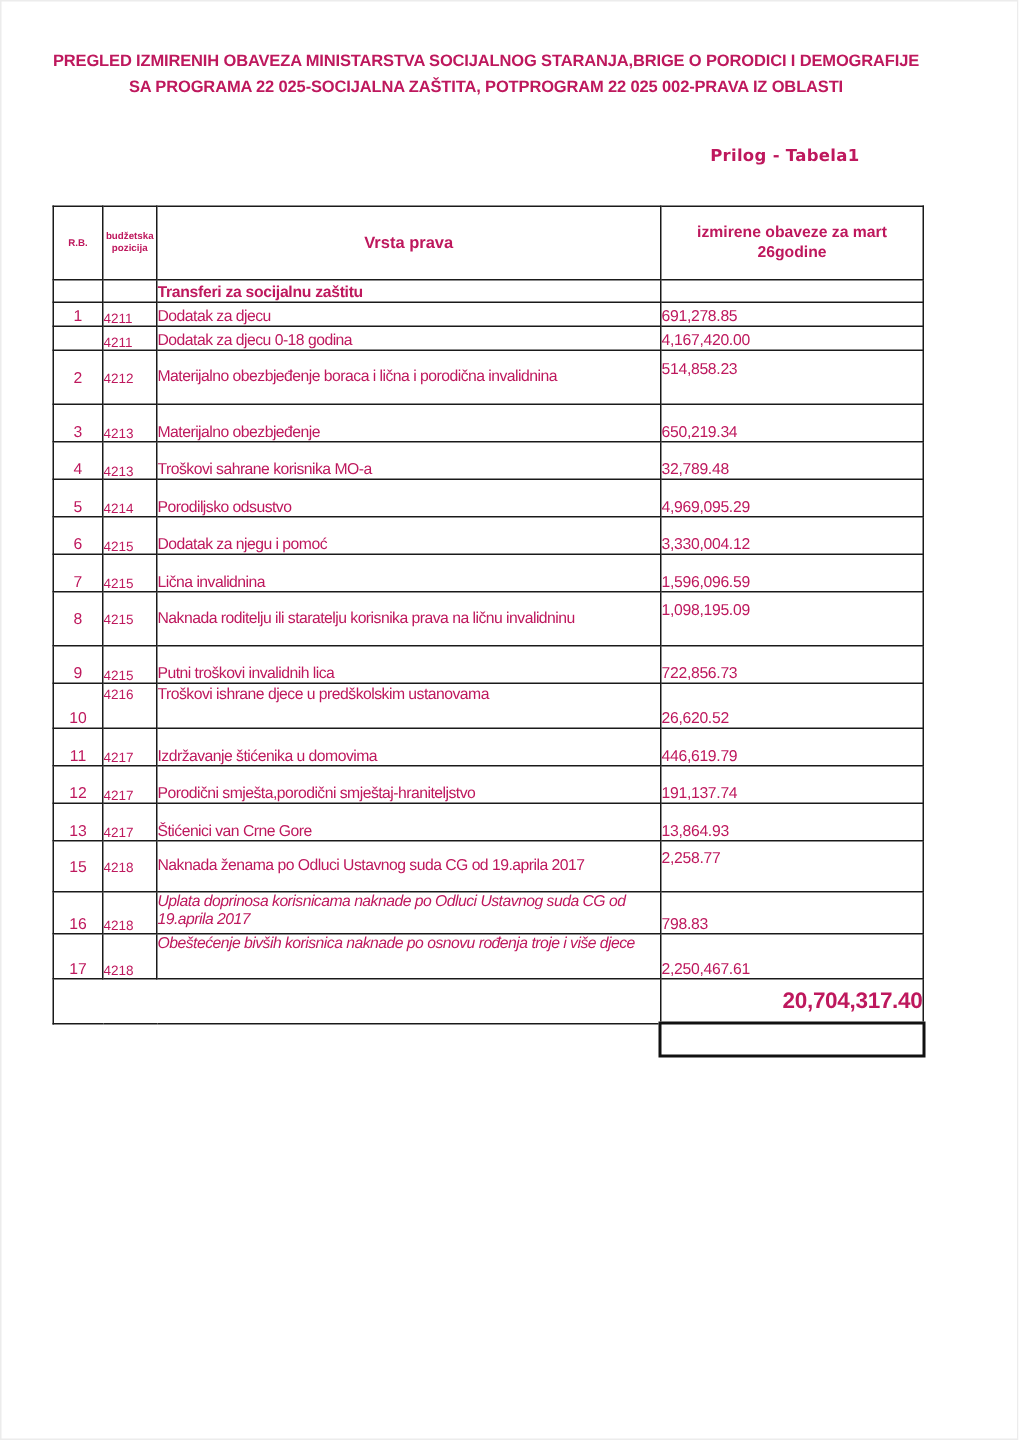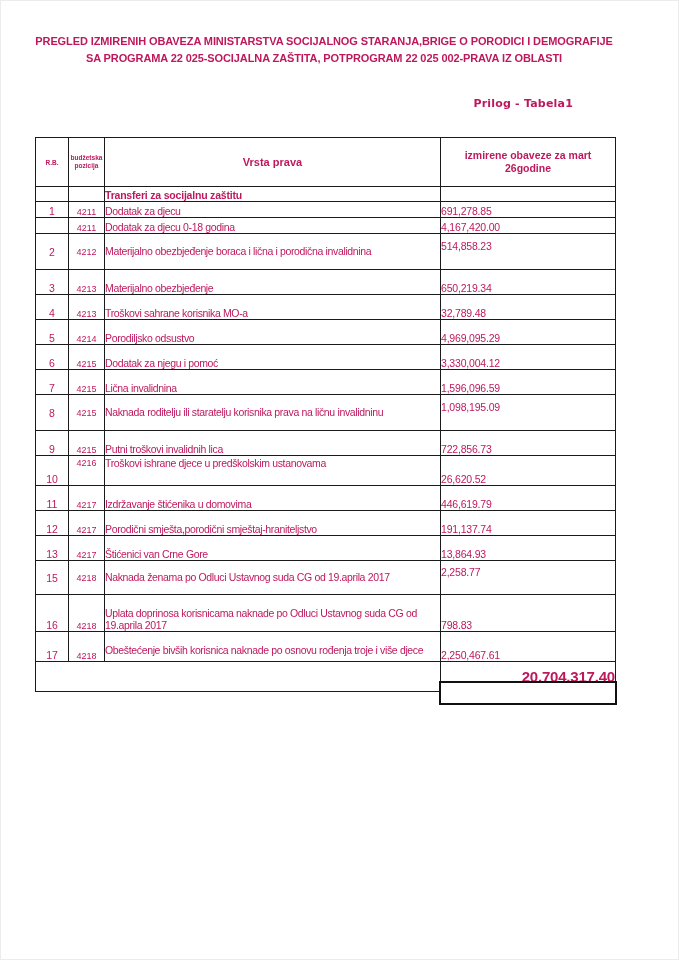--- a/index.html
+++ b/index.html
@@ -28,33 +28,33 @@
   .th-rb{font-size:6.5px;letter-spacing:0;}
   .th-pos{font-size:6.5px;line-height:8px;padding:0 3px;}
   .th-type{font-size:11px;}
   .th-amount{font-size:10.5px;line-height:13px;padding:0 20px;}
   tr.section{height:15px;}
   .section-label{
     font-weight:bold;font-size:10.5px;letter-spacing:-0.2px;
     padding:0 0 1px 2px;vertical-align:bottom;
   }
   td.c-rb{text-align:center;font-size:10.5px;vertical-align:bottom;padding-bottom:2px;}
-  td.c-pos{text-align:center;font-size:9px;vertical-align:bottom;padding-bottom:3px;}
+  td.c-pos{font-size:9px;vertical-align:bottom;padding-bottom:3px;}
   td.c-label{
     font-size:10.5px;letter-spacing:-0.35px;line-height:11.5px;
     vertical-align:bottom;padding:1px 2px 2px 2px;white-space:nowrap;
   }
   td.c-amount{
     text-align:left;font-size:10.5px;letter-spacing:-0.2px;
     vertical-align:bottom;padding:0 3px 2px 0;white-space:nowrap;
   }
   tr.v-mid td{vertical-align:middle;}
   tr.v-mid td.c-amount{padding-bottom:12px;}
   tr.v-split td.c-label,tr.v-split td.c-pos{vertical-align:top;padding-top:2px;}
-  tr.v-wrap td.c-label{vertical-align:top;white-space:normal;padding-top:13px;}
+  tr.v-wrap td.c-label{vertical-align:top;white-space:normal;padding-top:1px;font-style:italic;}
   tr.total{height:30px;}
   .total-amount{
     font-weight:bold;font-size:15px;text-align:right;vertical-align:middle;
     padding-right:4px;letter-spacing:-0.2px;
   }
   .bottom-box{
     position:absolute;left:439px;top:681px;width:174px;height:20px;
     border:2px solid #111;background:#fff;
   }
 </style>

